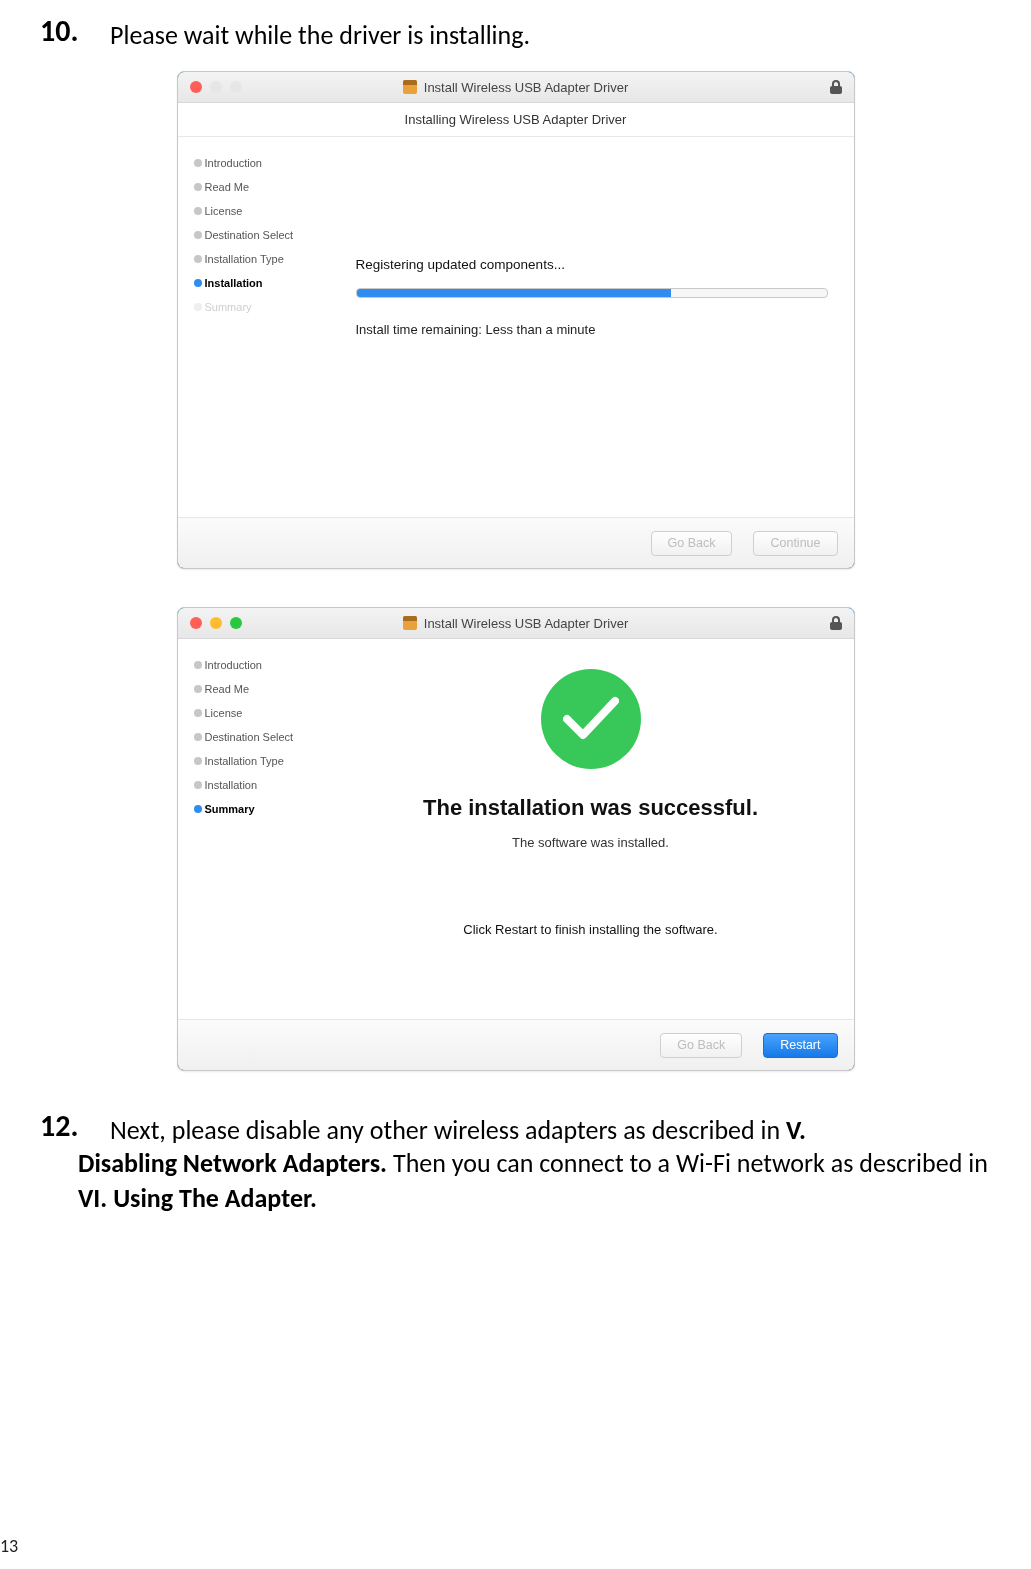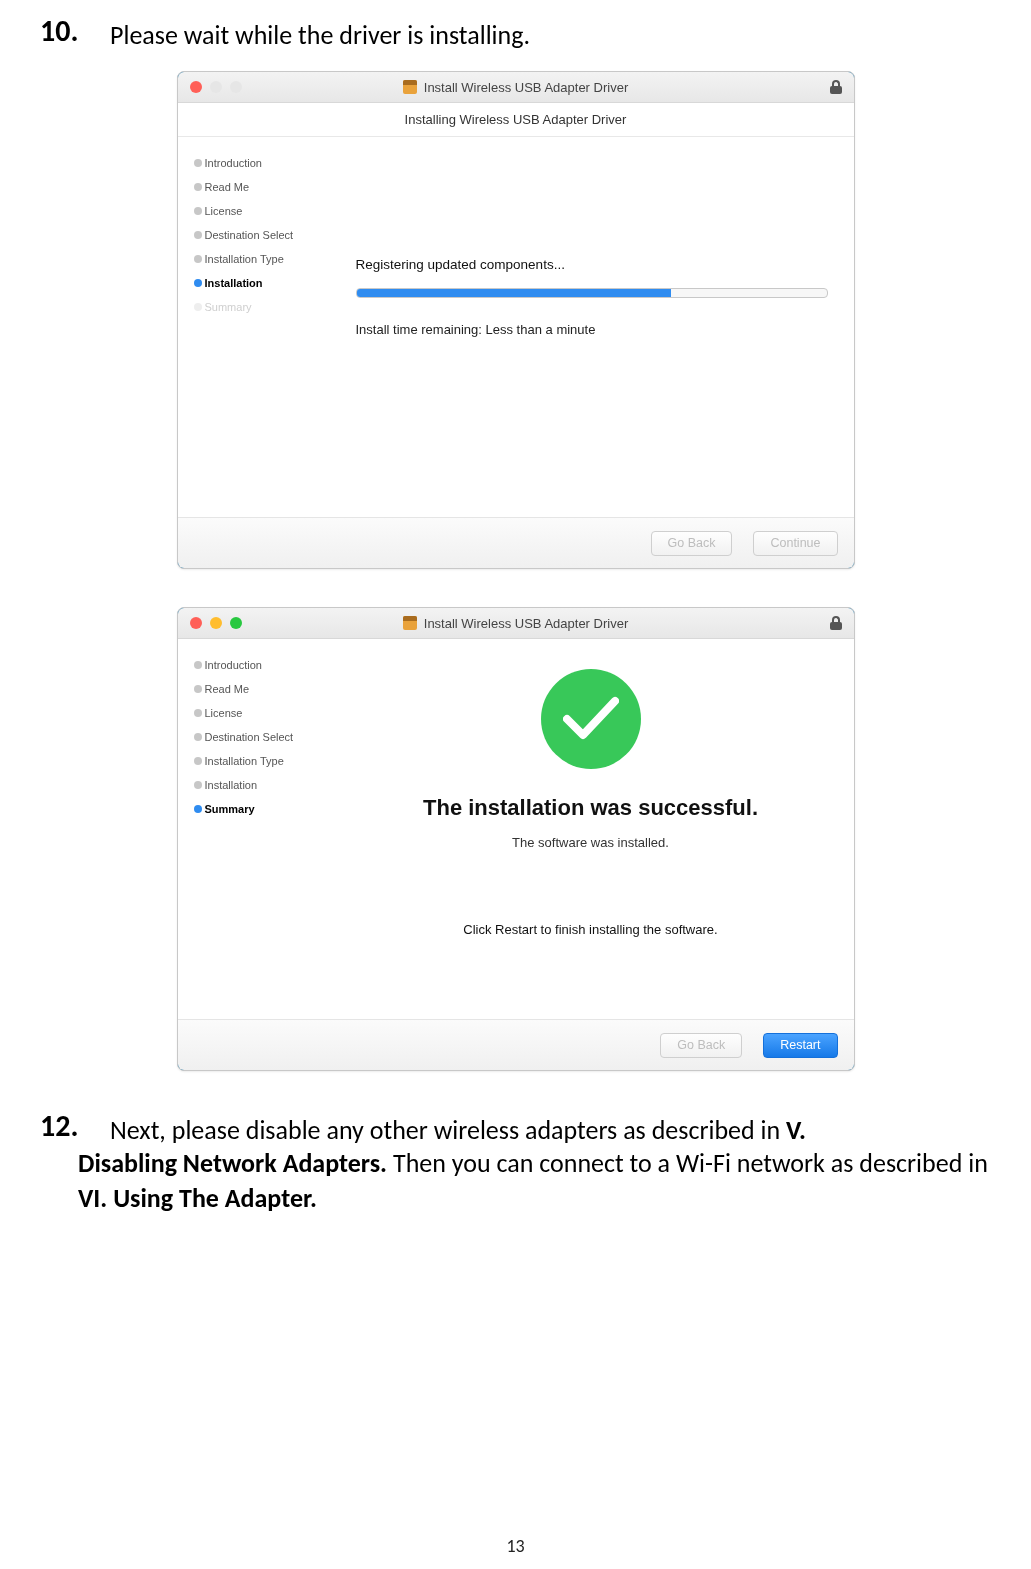--- a/index.html
+++ b/index.html
@@ -41,21 +41,21 @@
   
   .succ{display:flex;flex-direction:column;align-items:center;padding-top:30px}
   .check{width:100px;height:100px;border-radius:50%;background:#38c859;position:relative;margin-bottom:26px}
   .check svg{position:absolute;top:26px;left:22px}
   .succ-title{font-size:22px;font-weight:700;color:#111;margin-bottom:14px;text-align:center}
   .succ-sub{font-size:13px;color:#333;margin-bottom:72px}
   .succ-foot{font-size:13px;font-weight:400;color:#111}
   .footer{height:50px;border-top:1px solid #e5e5e5;background:linear-gradient(#fbfbfb,#f0f0f0);display:flex;align-items:center;justify-content:flex-end;padding-right:16px;gap:21px}
   .btn{font-size:12.5px;height:23px;padding:0 16px;border-radius:4px;border:1px solid #cfcfcf;background:linear-gradient(#fefefe,#f1f1f1);color:#bdbdbd;display:flex;align-items:center}
   .btn.primary{background:linear-gradient(#4aa3ff,#1679e8);border-color:#1470da;color:#fff}
-  .pagenum{position:absolute;bottom:26px;left:0;right:0;text-align:center;font-size:18px;color:#222}
+  .pagenum{position:absolute;bottom:26px;left:0;right:0;text-align:left;font-size:18px;color:#222}
 </style>
 </head>
 <body>
 
 <div class="page">
 
   <div class="step">
     <div class="step-row">
       <div class="step-num">10.</div>
       <div class="step-text">Please wait while the driver is installing.</div>

